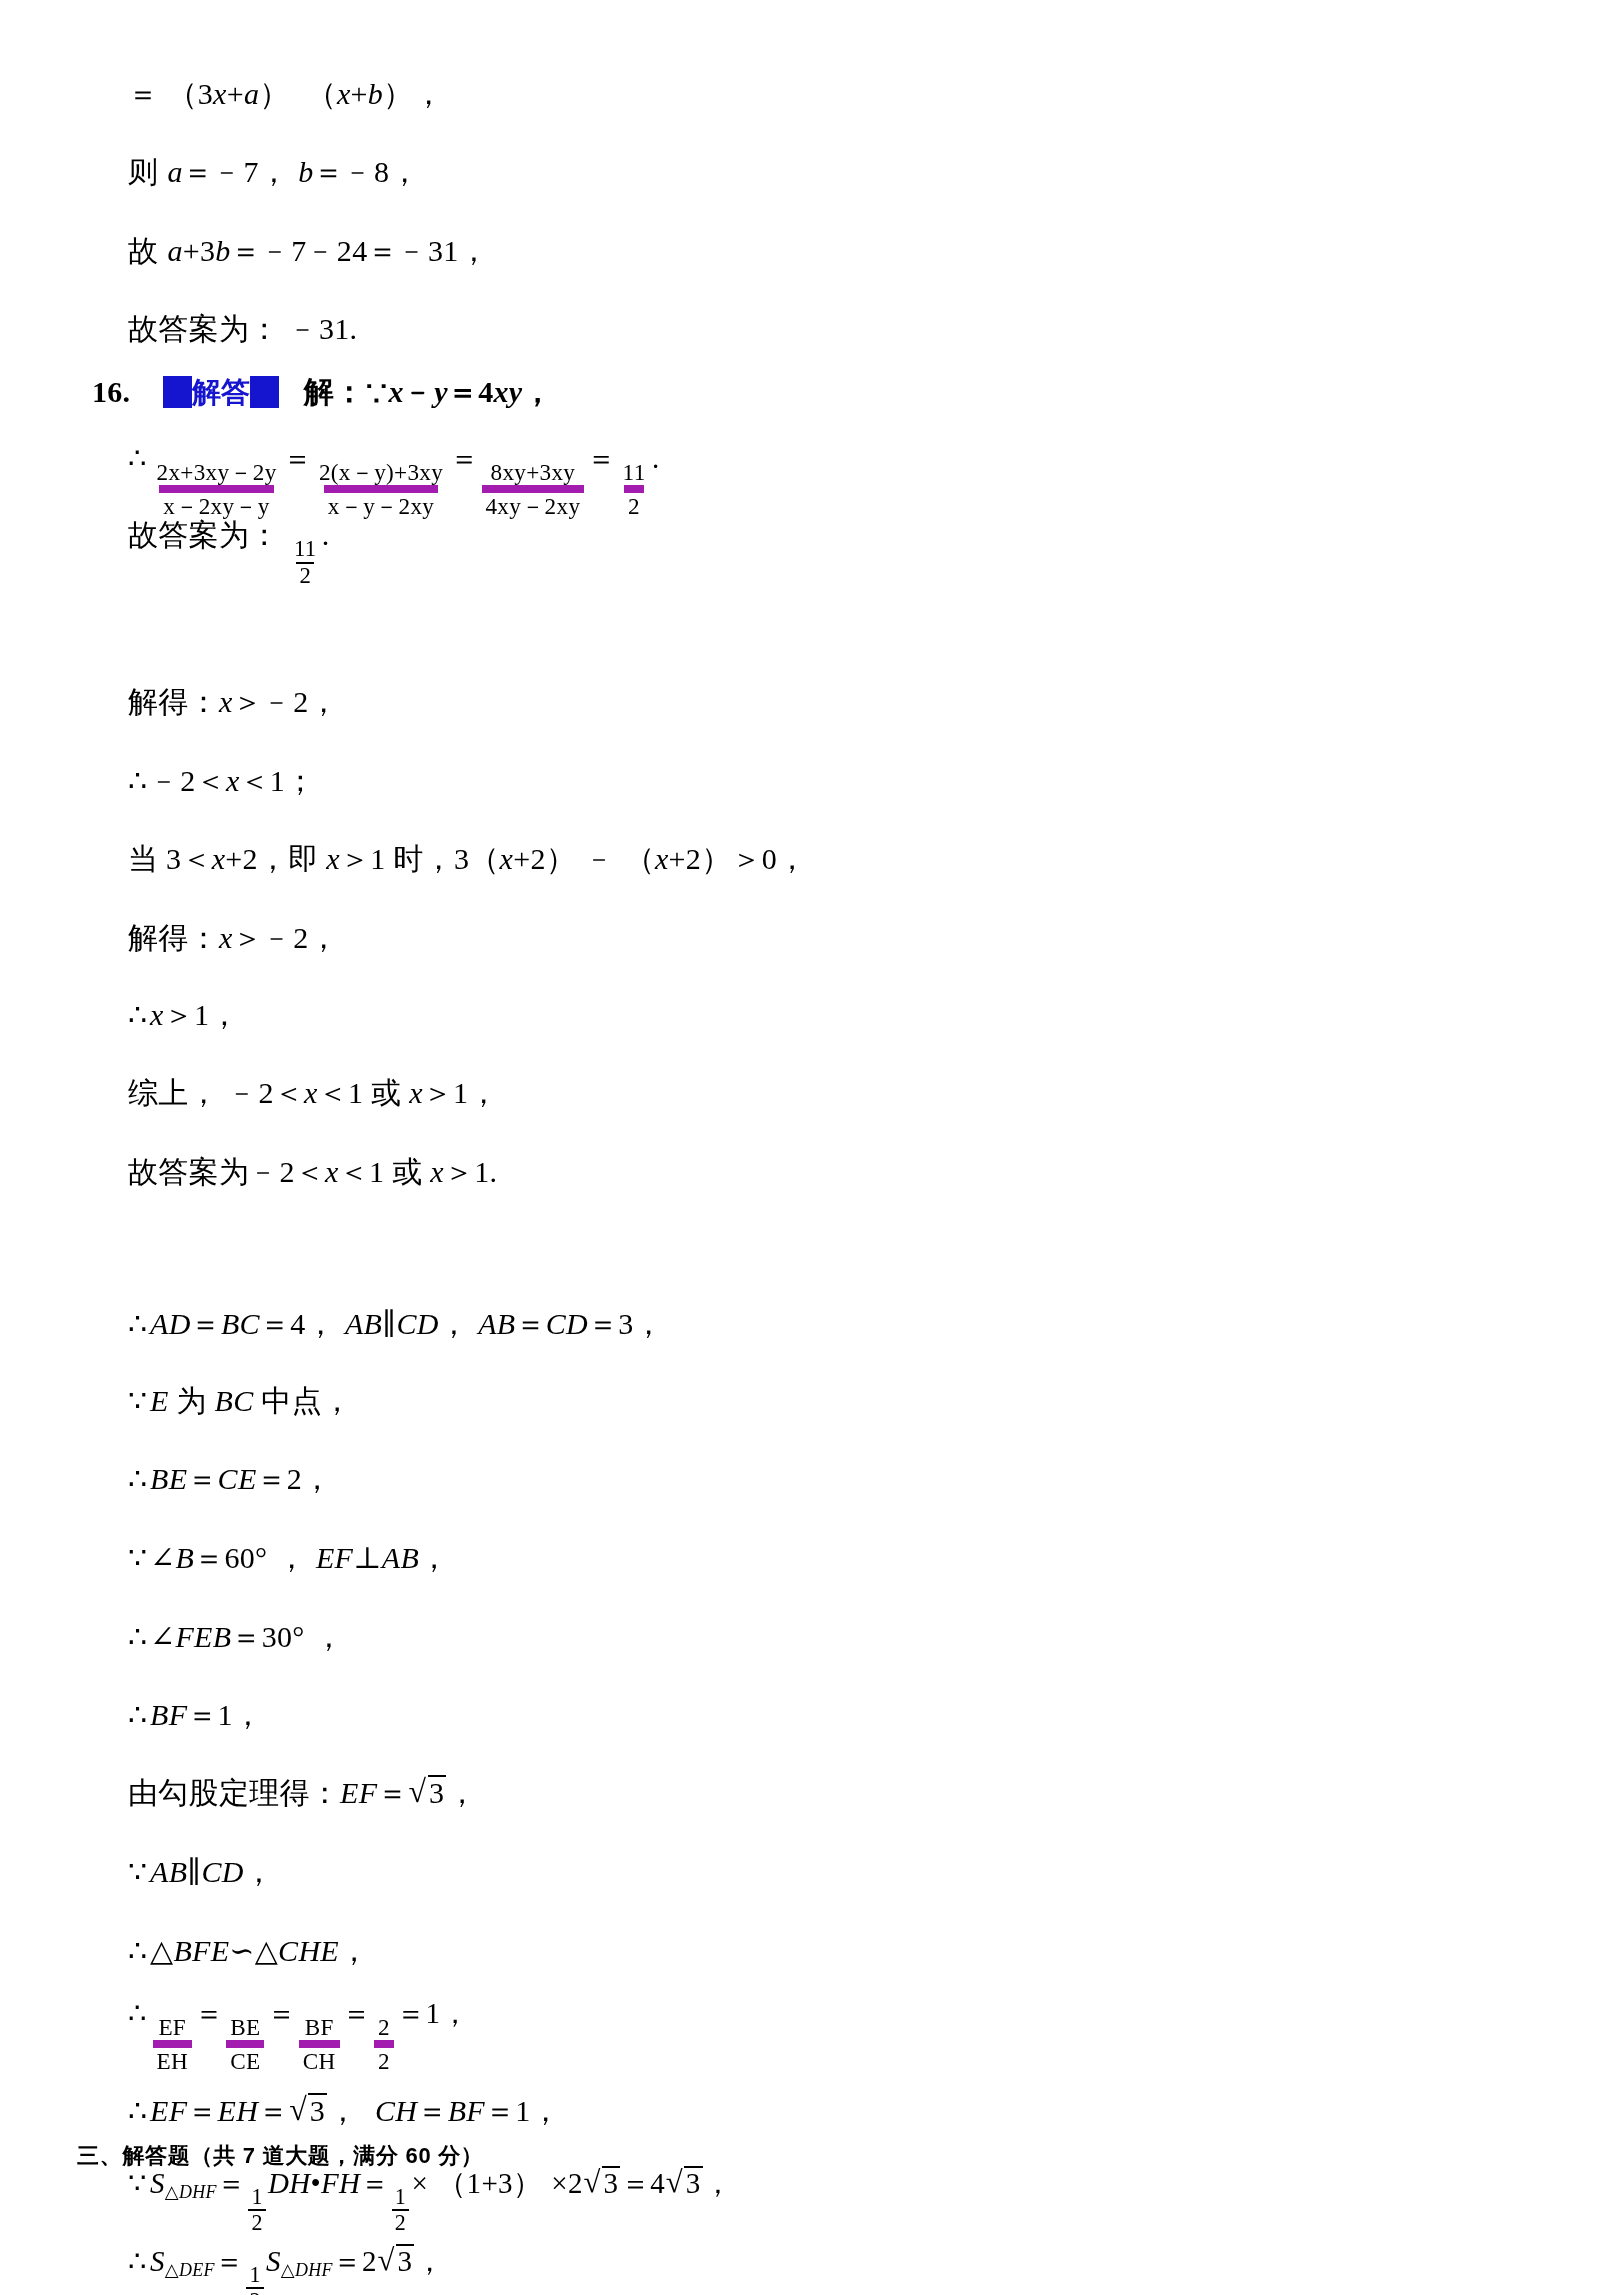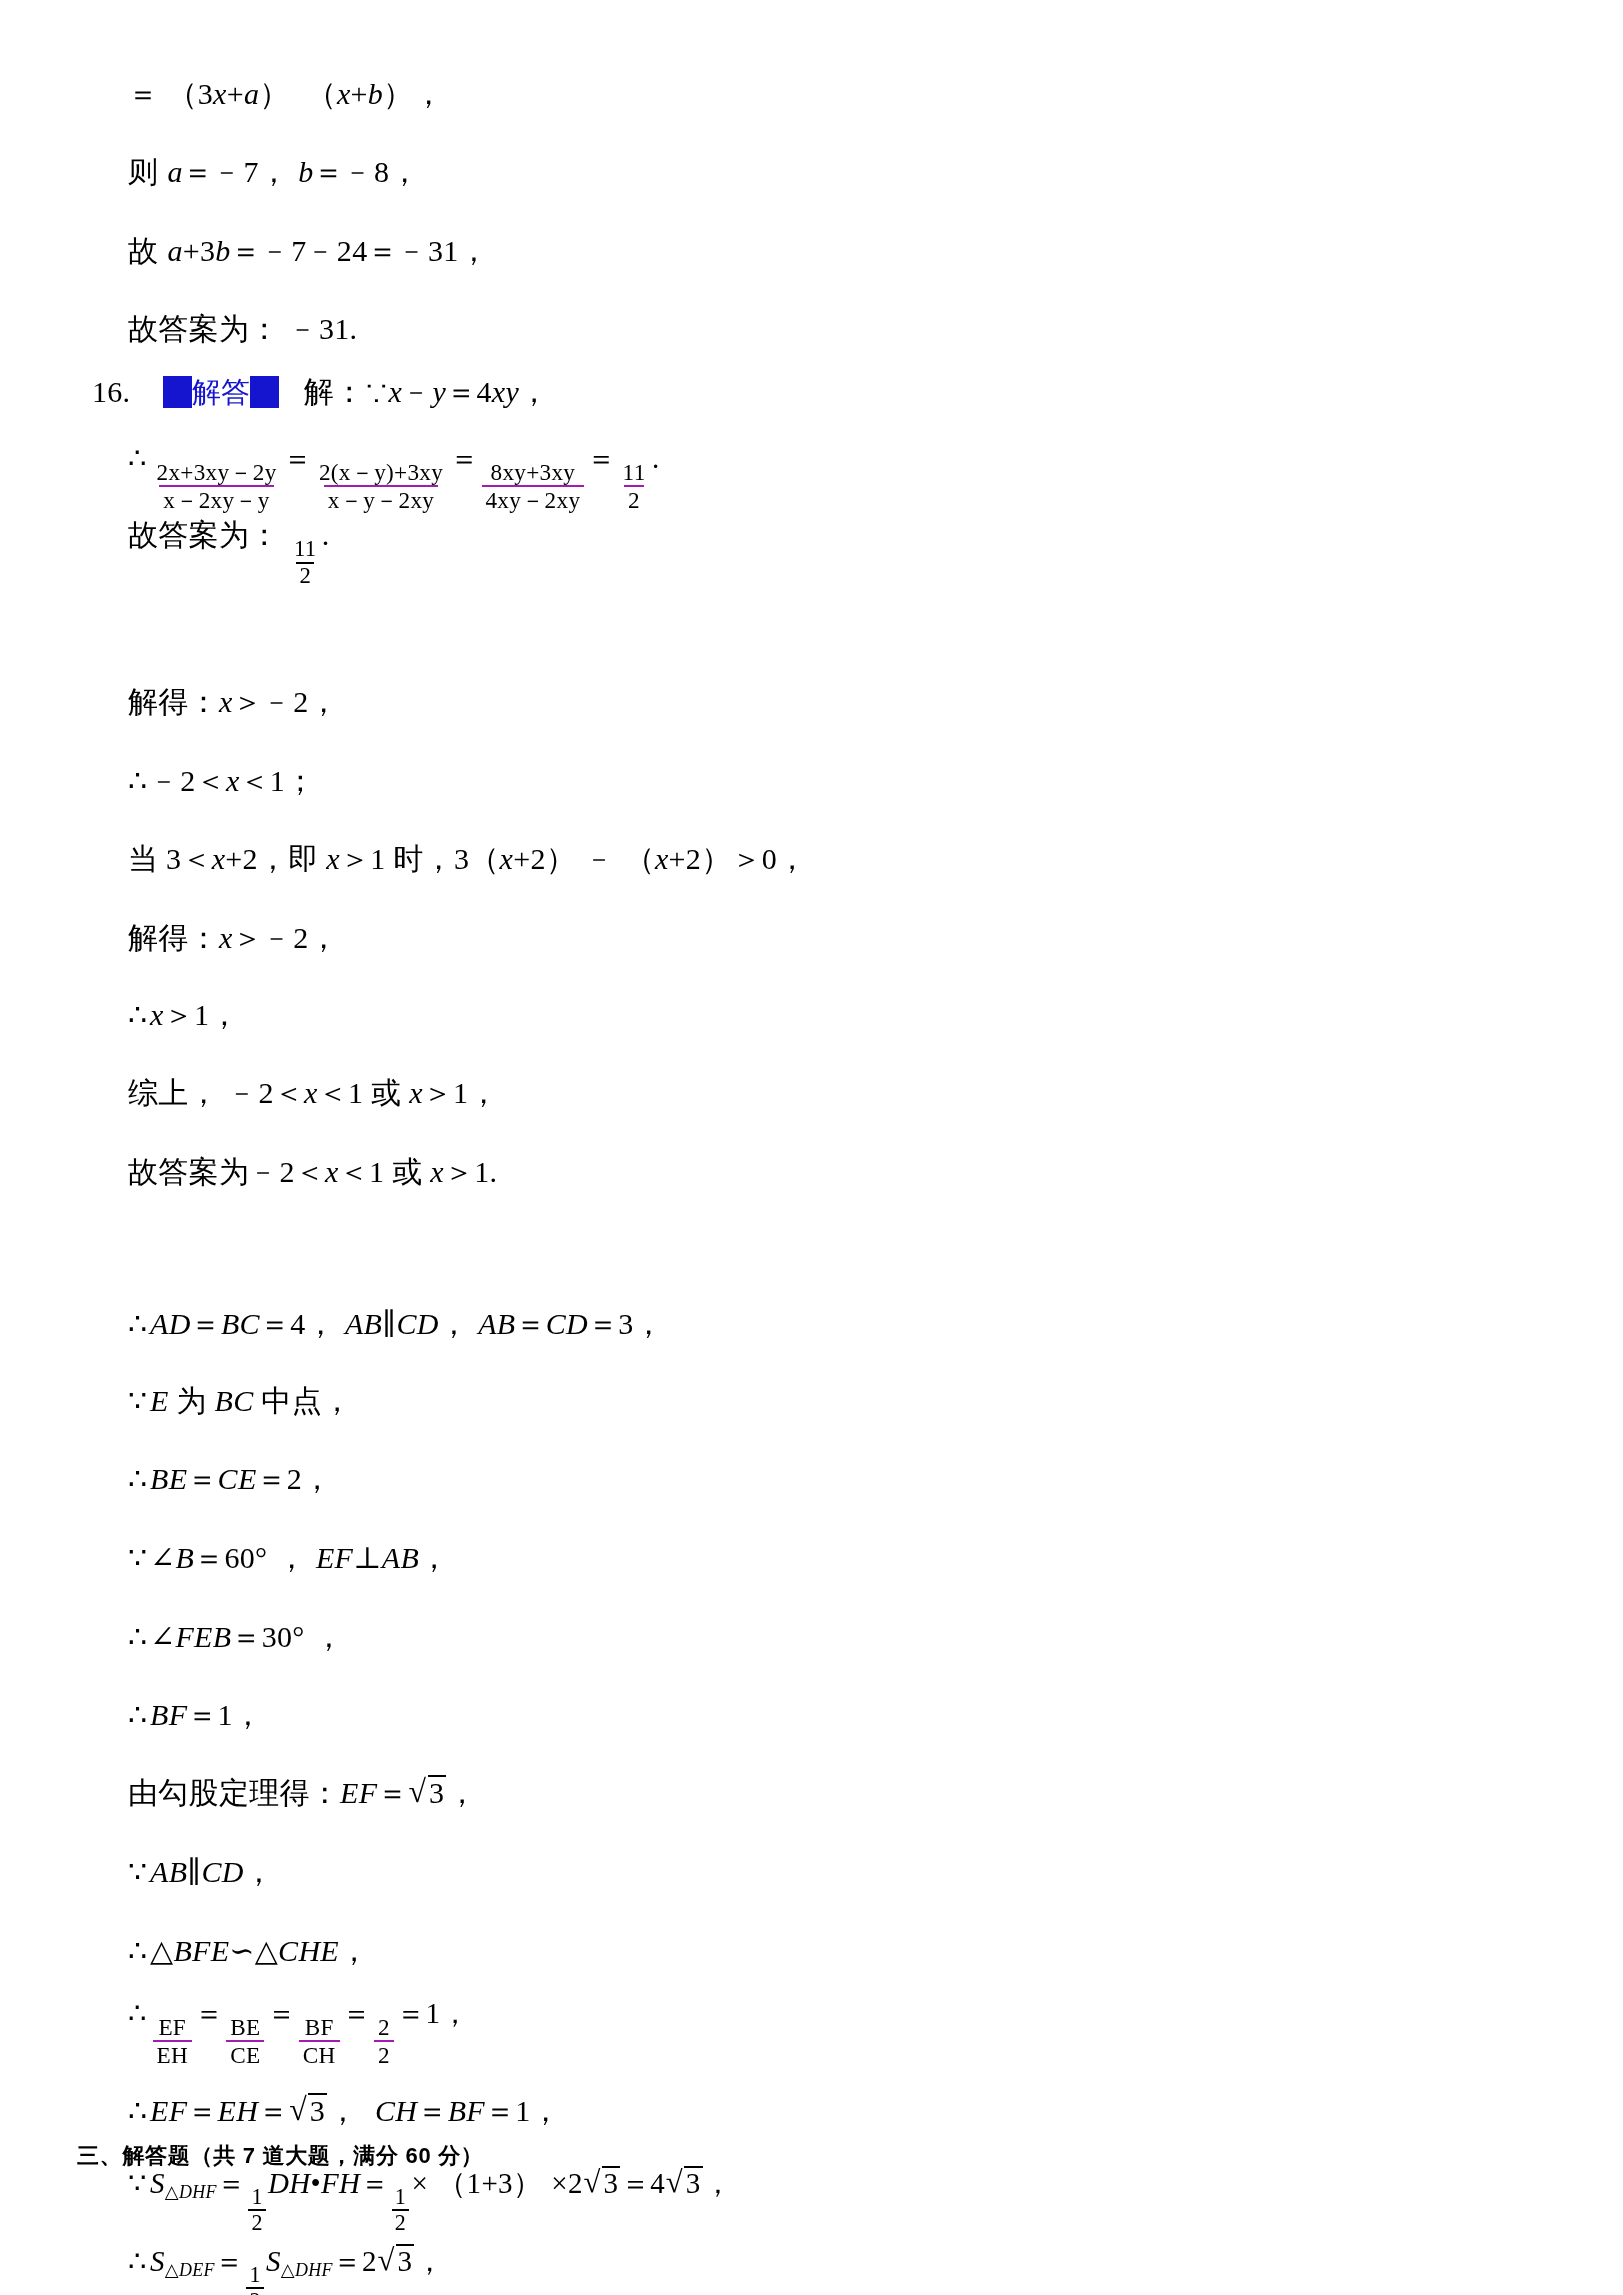--- a/index.html
+++ b/index.html
@@ -27,21 +27,21 @@
   
   .line {
     position: absolute;
     white-space: nowrap;
     font-size: 30px;
     line-height: 1.0;
     letter-spacing: 0.3px;
   }
 
   
-  .col-num   { left: 92px; }
+  .col-num   { left: 92px; font-weight: bold; }
   .col-body  { left: 128px; }
   .col-ind   { left: 128px; }
 
   .num {
     display: inline-block;
     min-width: 37px;
     font-family: "Liberation Serif", "DejaVu Serif", serif;
     font-size: 30px;
   }
 
@@ -68,21 +68,21 @@
     display: inline-flex;
     flex-direction: column;
     align-items: center;
     justify-content: flex-end;
     vertical-align: -0.52em;
     margin: 0 2.6px;
     font-size: 0.80em;
     line-height: 1.05;
   }
   .frac .nu { padding: 0 3.9px 0.7px 3.9px; }
-  .frac .de { padding: 0.7px 3.9px 0 3.9px; border-top: 2px solid #a21caf; }
+  .frac .de { padding: 0.7px 3.9px 0 3.9px; border-top: 8px solid #a21caf; }
 
   
   .frac-sm {
     display: inline-flex;
     flex-direction: column;
     align-items: center;
     vertical-align: -0.50em;
     margin: 0 2px;
     font-size: 0.76em;
     line-height: 1.0;

